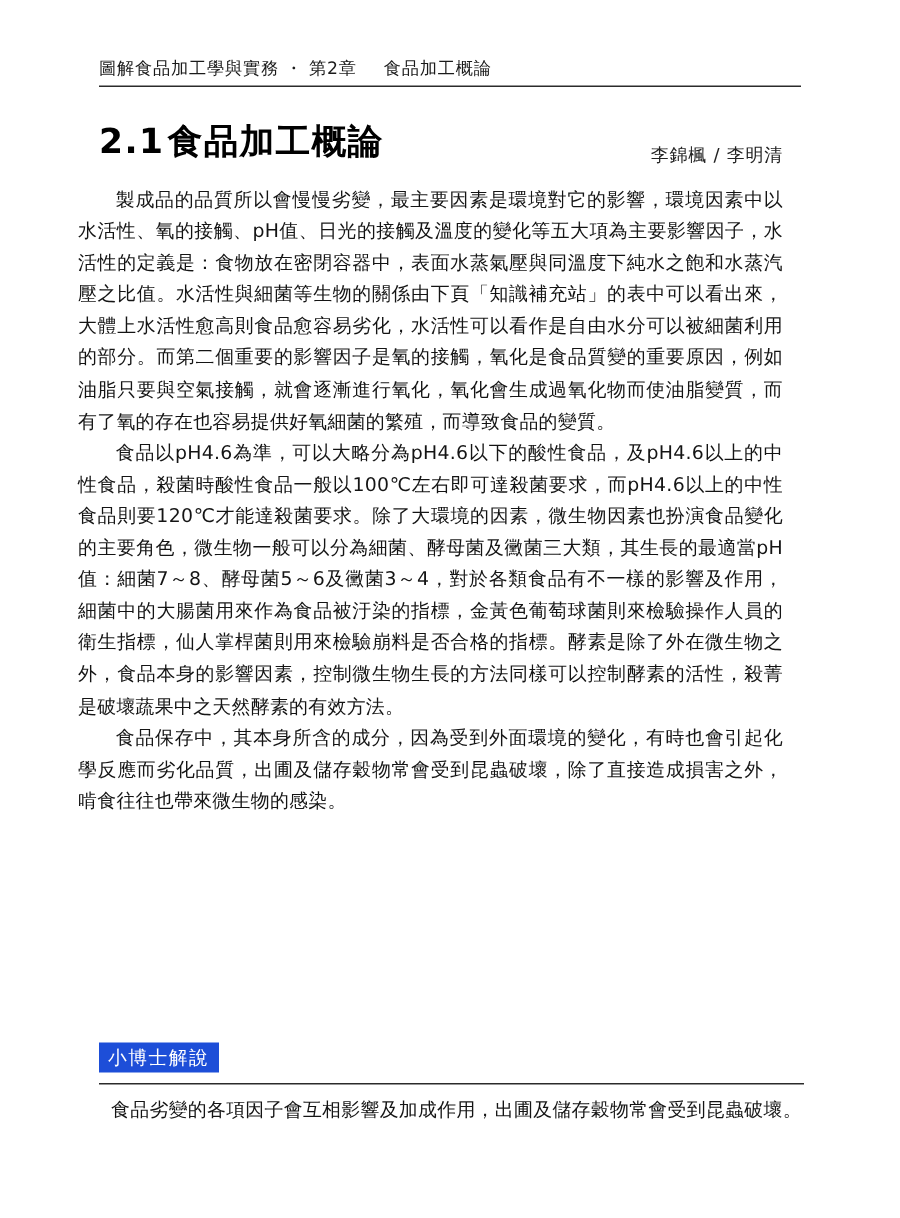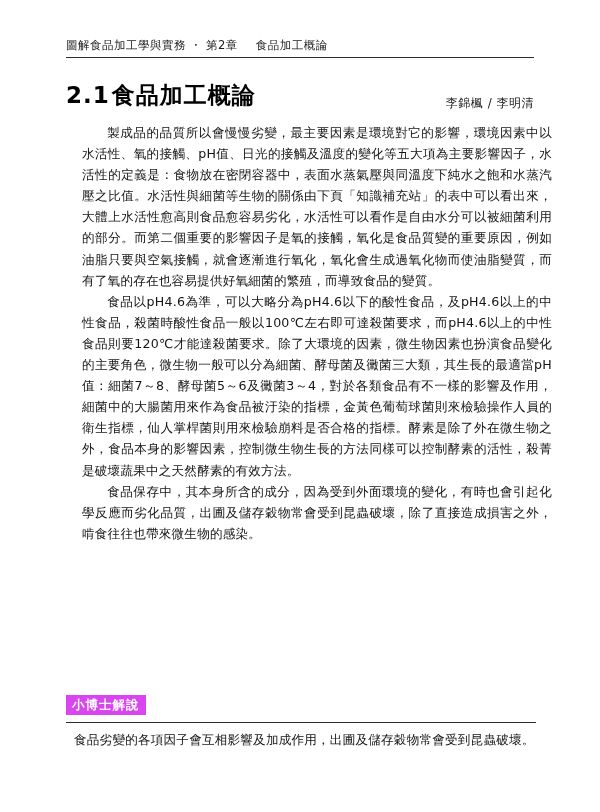--- a/index.html
+++ b/index.html
@@ -65,32 +65,32 @@
     color: #000000;
     line-height: 30px;
   }
   .section-head .title .num {
     font-family: "DejaVu Sans", "Liberation Sans", sans-serif;
     font-weight: bold;
     margin-right: 2px;
   }
   .section-head .authors {
     position: absolute;
-    right: 0;
+    right: 12px;
     bottom: 2px;
     font-size: 12px;
     color: #222222;
     letter-spacing: 0.5px;
   }
 
   
   .body-text {
     position: absolute;
     top: 122px;
-    left: 82px;
+    left: 52px;
     width: 470px;
     font-size: 12.6px;
     line-height: 21.1px;
     text-align: justify;
     text-justify: inter-ideograph;
     color: #141414;
     letter-spacing: 0.2px;
   }
   .body-text p {
     margin: 0 0 0 0;
@@ -99,24 +99,24 @@
 
   
   .note {
     position: absolute;
     left: 66px;
     right: 64px;
     top: 694px;
   }
   .note-label {
     display: inline-block;
-    background: #d946ef;
+    background: #1d4ed8;
     color: #ffffff;
     font-size: 12.5px;
-    font-weight: bold;
+    font-weight: normal;
     padding: 2px 6px 3px 6px;
     letter-spacing: 1px;
     line-height: 15px;
   }
   .note-label .lbl-b {
     color: #ffffff;
   }
   .note-rule {
     position: absolute;
     left: 0;

